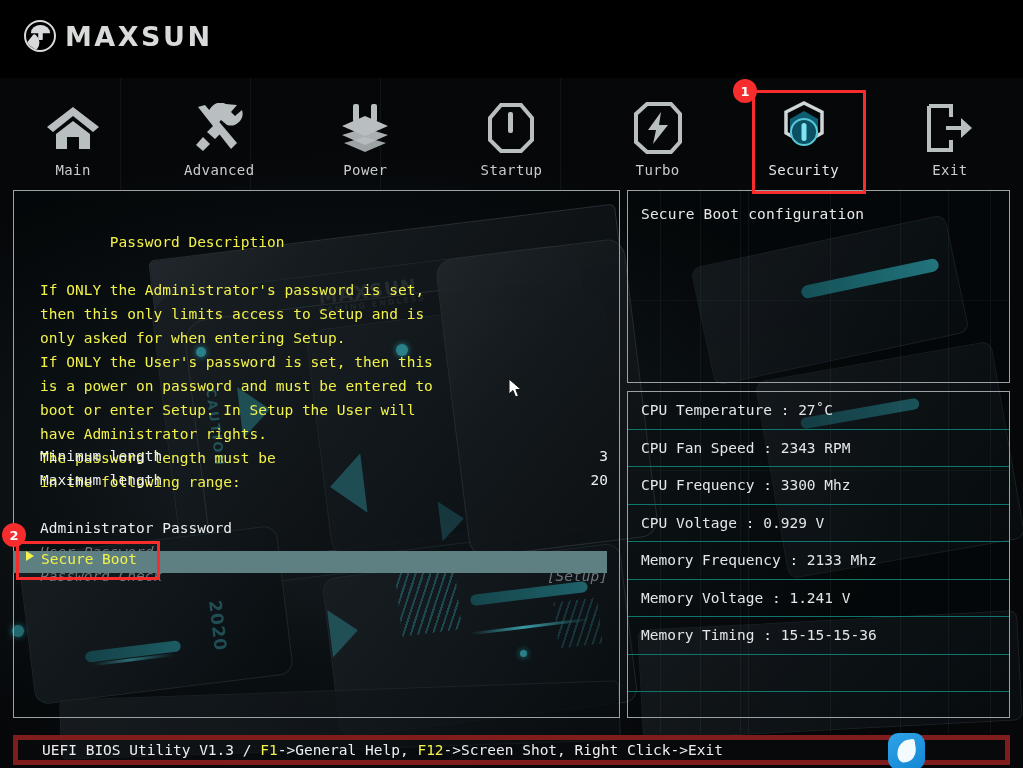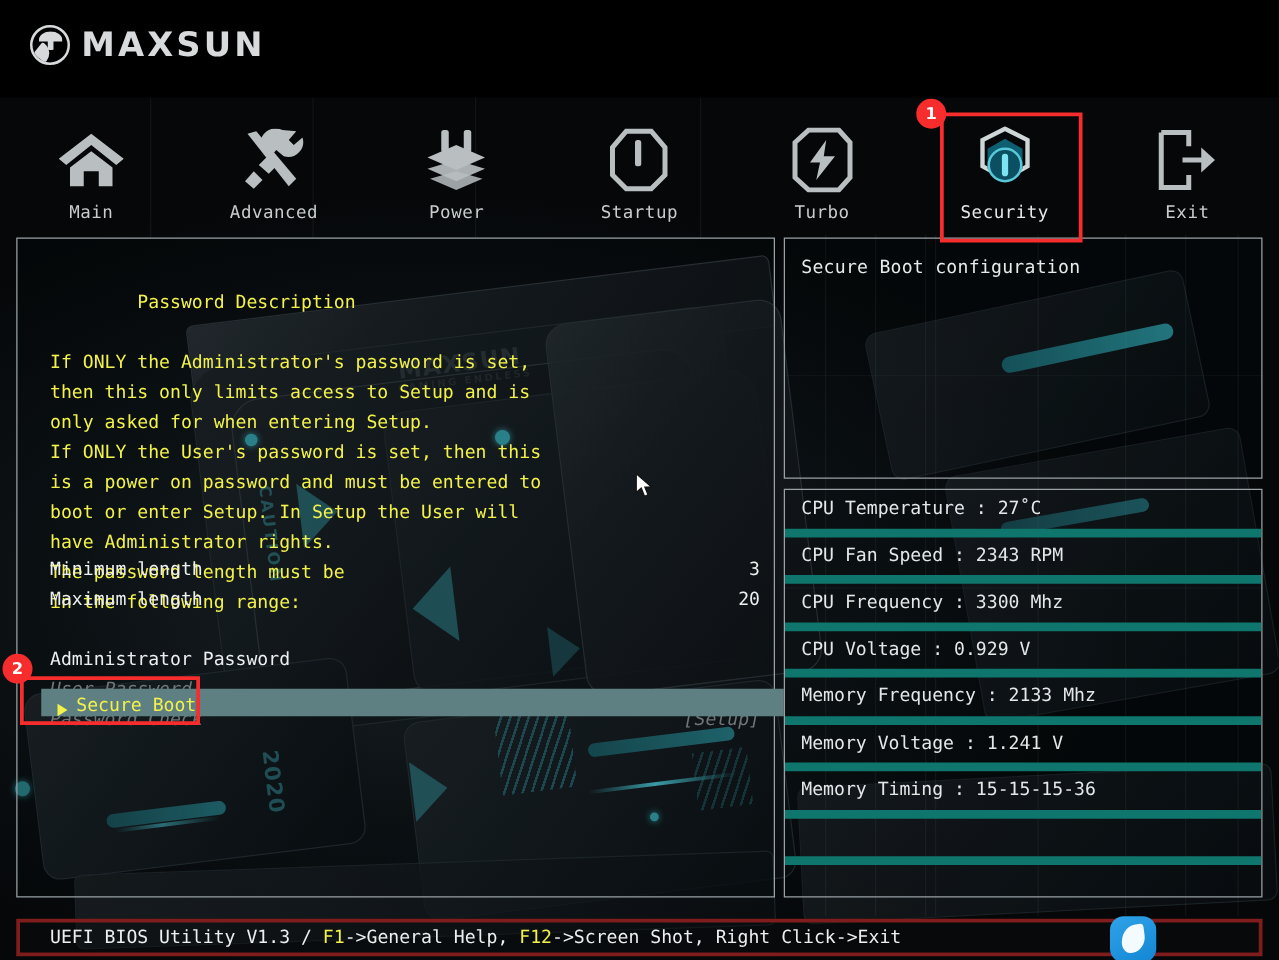--- a/index.html
+++ b/index.html
@@ -148,44 +148,43 @@
     position:absolute; left:26px; width:568px; height:24px;
     font-size:14.5px; line-height:24px; white-space:pre;
     display:flex; justify-content:space-between;
   }
   .row .k { }
   .row .v { }
 
   #secure-boot-row {
     position:absolute; left:13px; top:363px; width:594px; height:22px;
     background:#5f8082;
-    display:flex; align-items:flex-end; gap:7px;
+    display:flex; align-items:flex-start; gap:7px;
     padding-left:13px;
-    margin-left:20px;
   }
   #secure-boot-row .arrow {
     width:0;height:0;
     border-left:8px solid #f2f24a;
     border-top:5px solid transparent;
     border-bottom:5px solid transparent;
   }
   #secure-boot-row .lbl { color:#f2f24a; font-size:14.5px; }
 
   
   .hw-row {
-    height:37.5px; border-bottom:7px solid #0f766e;
+    height:37.5px; border-bottom:1px solid #0f766e;
     display:flex; align-items:center; padding-left:13px;
     color:#e4e7e8; font-size:14.5px; white-space:pre;
   }
   .hw-row:last-child { border-bottom:none; }
 
   
   #footer {
     position:absolute; left:13px; top:735px; width:997px; height:30px;
-    border:3px solid #7f1d1d;
+    border:5px solid #7f1d1d;
     display:flex; align-items:center; padding-left:24px;
     background: rgba(10,13,15,.45);
     z-index:5;
   }
   #footer-text { color:#eceeef; font-size:14.5px; white-space:pre; }
   #footer-text .fk { color:#f2f24a; }
 
   
   .ann-box {
     position:absolute; border:3px solid #f72c2c; z-index:20;

